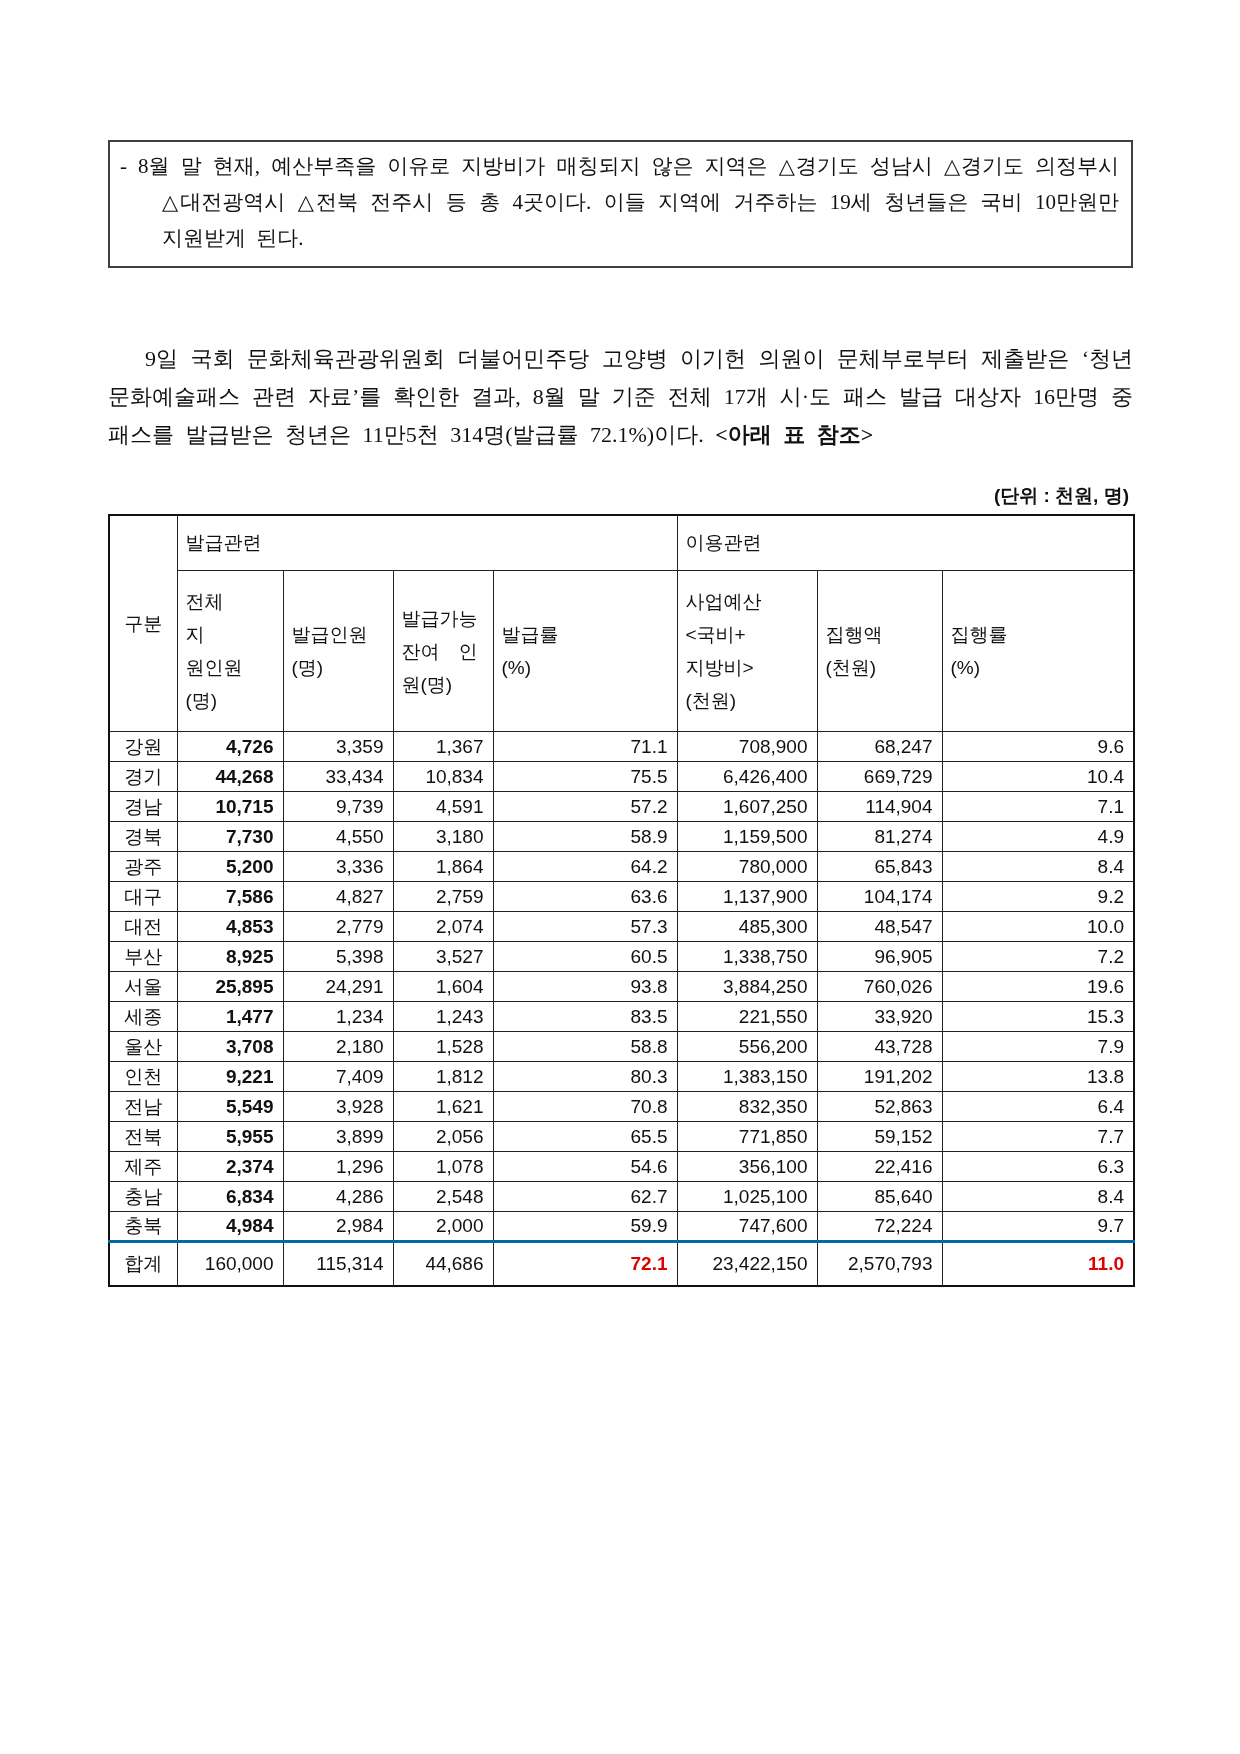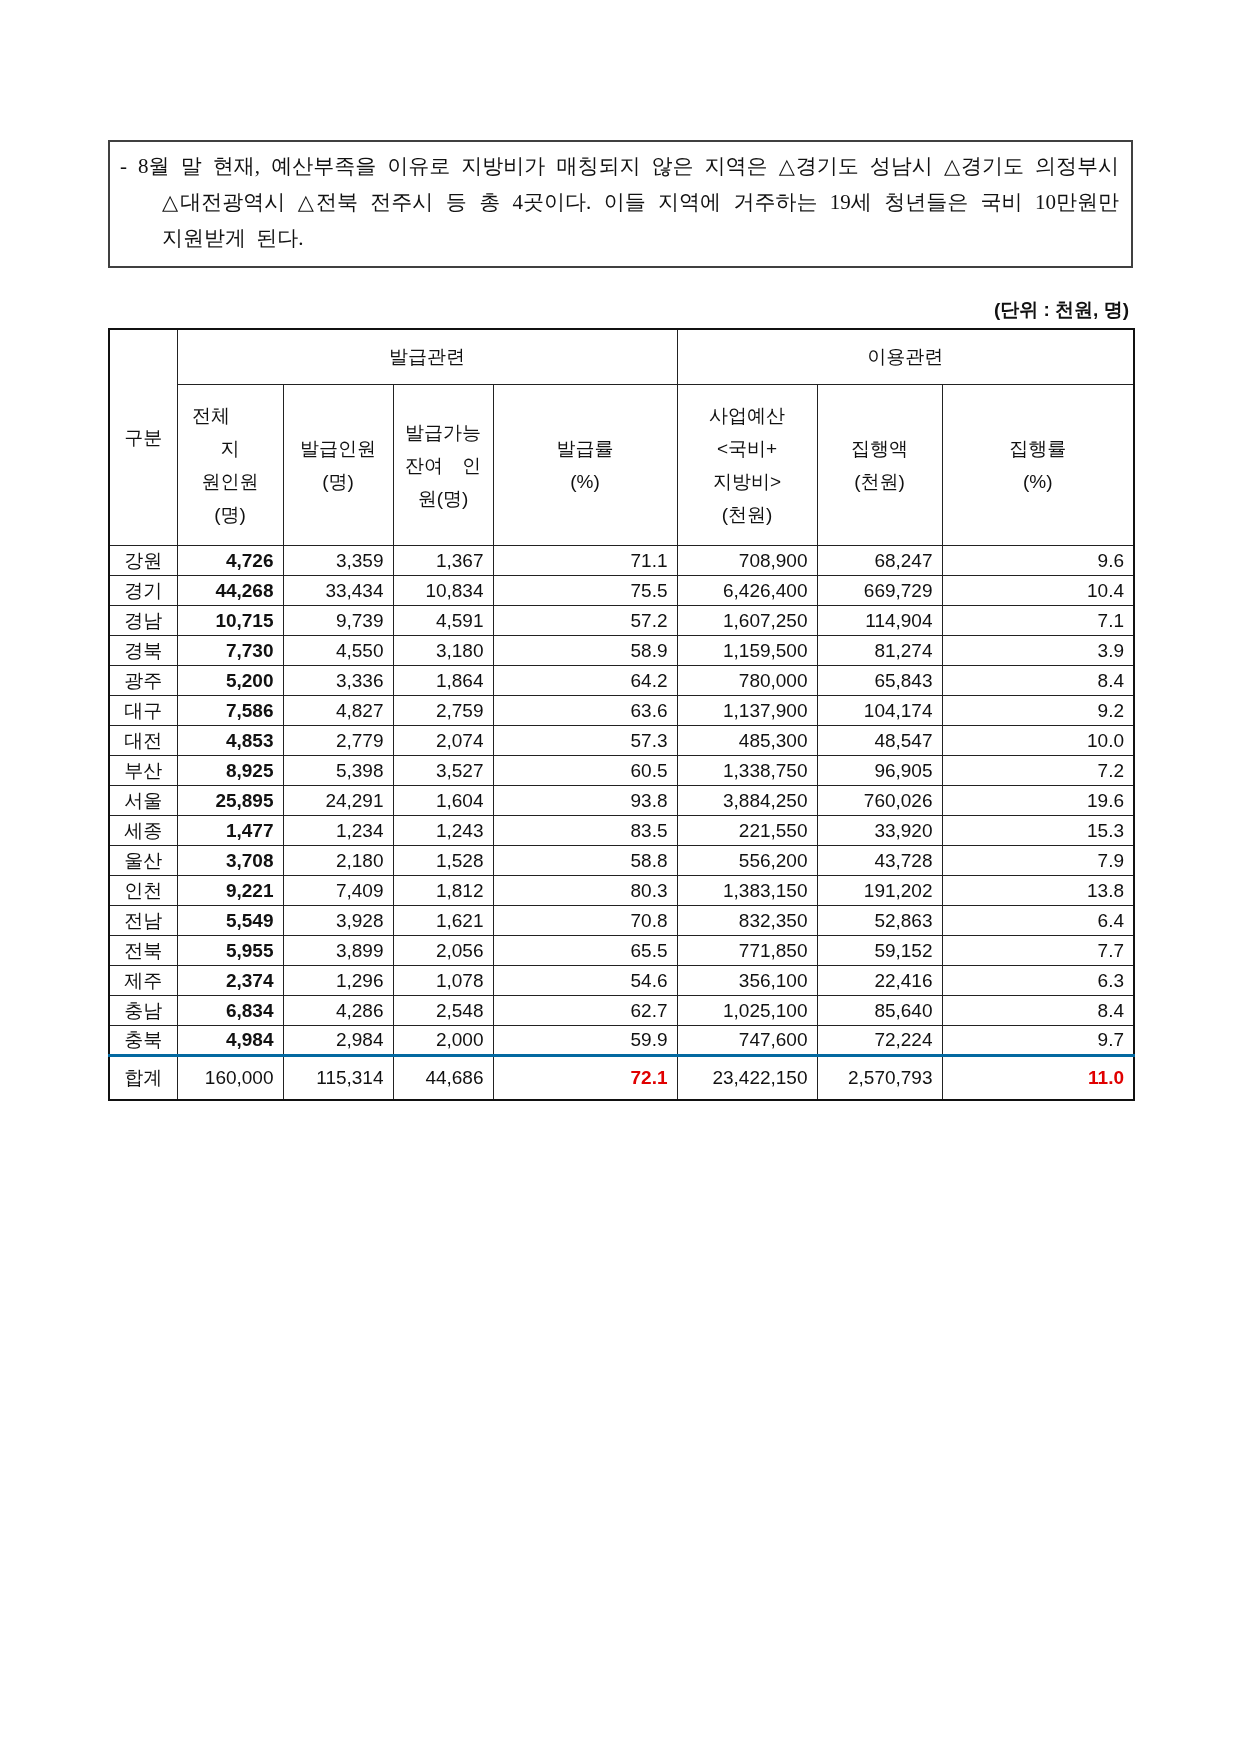--- a/index.html
+++ b/index.html
@@ -67,21 +67,21 @@
     border: 2px solid #111;
     font-family: "Liberation Sans", "DejaVu Sans", sans-serif;
   }
   .data-table th, .data-table td {
     border: 1px solid #222;
     box-sizing: border-box;
   }
   .data-table thead th {
     font-weight: normal;
     font-size: 19px;
-    text-align: center;
+    text-align: left;
     padding: 14px 8px;
     vertical-align: middle;
   }
   .data-table thead tr.group-row th { height: 40px; }
   .data-table thead tr.sub-row th {
     height: 142px;
     white-space: pre-line;
     line-height: 33px;
   }
   .data-table th.th-gubun { text-align: center; padding: 2px 0; }
@@ -101,20 +101,21 @@
 </style>
 </head>
 <body>
 
 <div class="page">
 
   <div class="notice-box">
     <p class="notice-text">- 8월 말 현재, 예산부족을 이유로 지방비가 매칭되지 않은 지역은 △경기도 성남시 △경기도 의정부시 △대전광역시 △전북 전주시 등 총 4곳이다. 이들 지역에 거주하는 19세 청년들은 국비 10만원만 지원받게 된다.</p>
   </div>
 
+  <p class="body-paragraph"><span>9일 국회 문화체육관광위원회 더불어민주당 고양병 이기헌 의원이 문체부로부터 제출받은 ‘청년문화예술패스 관련 자료’를 확인한 결과, 8월 말 기준 전체 17개 시·도 패스 발급 대상자 16만명 중 패스를 발급받은 청년은 11만5천 314명(발급률 72.1%)이다. </span><span class="bold">&lt;아래 표 참조&gt;</span></p>
 
 
   <div class="unit-label">(단위 : 천원, 명)</div>
 
   <table class="data-table">
     <colgroup>
       <col style="width:68px">
       <col style="width:106px">
       <col style="width:110px">
       <col style="width:100px">
@@ -182,21 +183,21 @@
           <td class="num">7.1</td>
         </tr>
         <tr>
           <td class="region">경북</td>
           <td class="num bold-num">7,730</td>
           <td class="num">4,550</td>
           <td class="num">3,180</td>
           <td class="num">58.9</td>
           <td class="num">1,159,500</td>
           <td class="num">81,274</td>
-          <td class="num">3.9</td>
+          <td class="num">4.9</td>
         </tr>
         <tr>
           <td class="region">광주</td>
           <td class="num bold-num">5,200</td>
           <td class="num">3,336</td>
           <td class="num">1,864</td>
           <td class="num">64.2</td>
           <td class="num">780,000</td>
           <td class="num">65,843</td>
           <td class="num">8.4</td>

